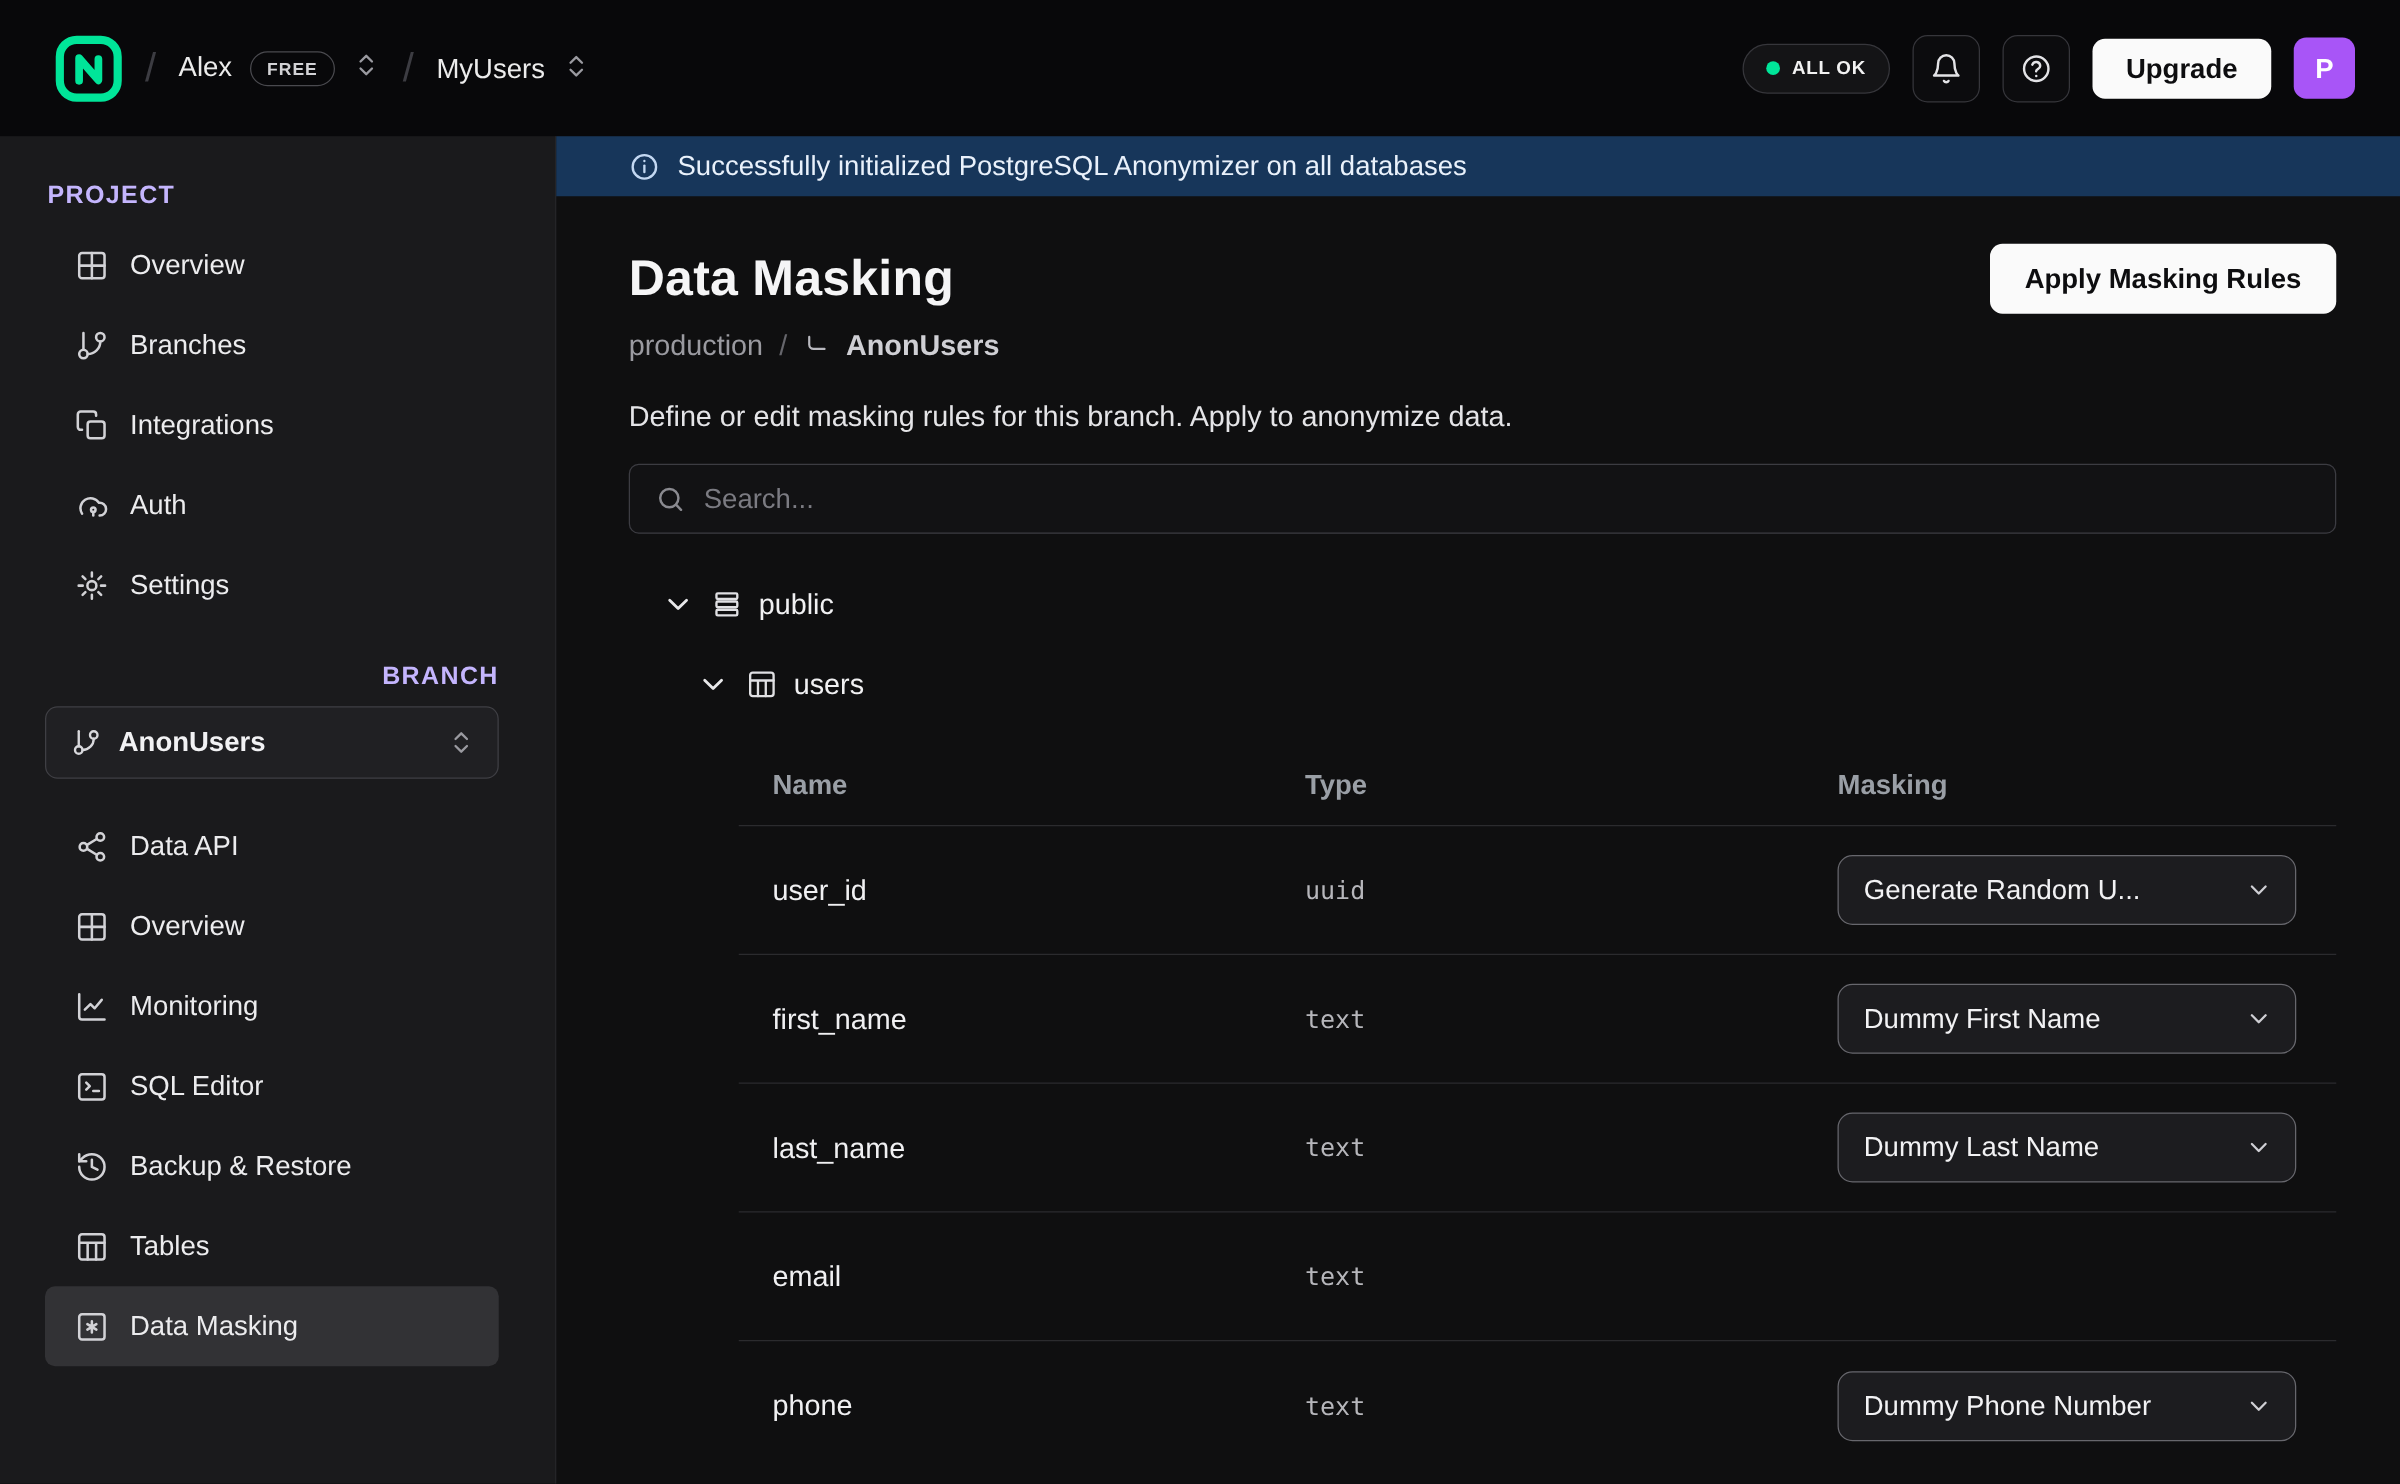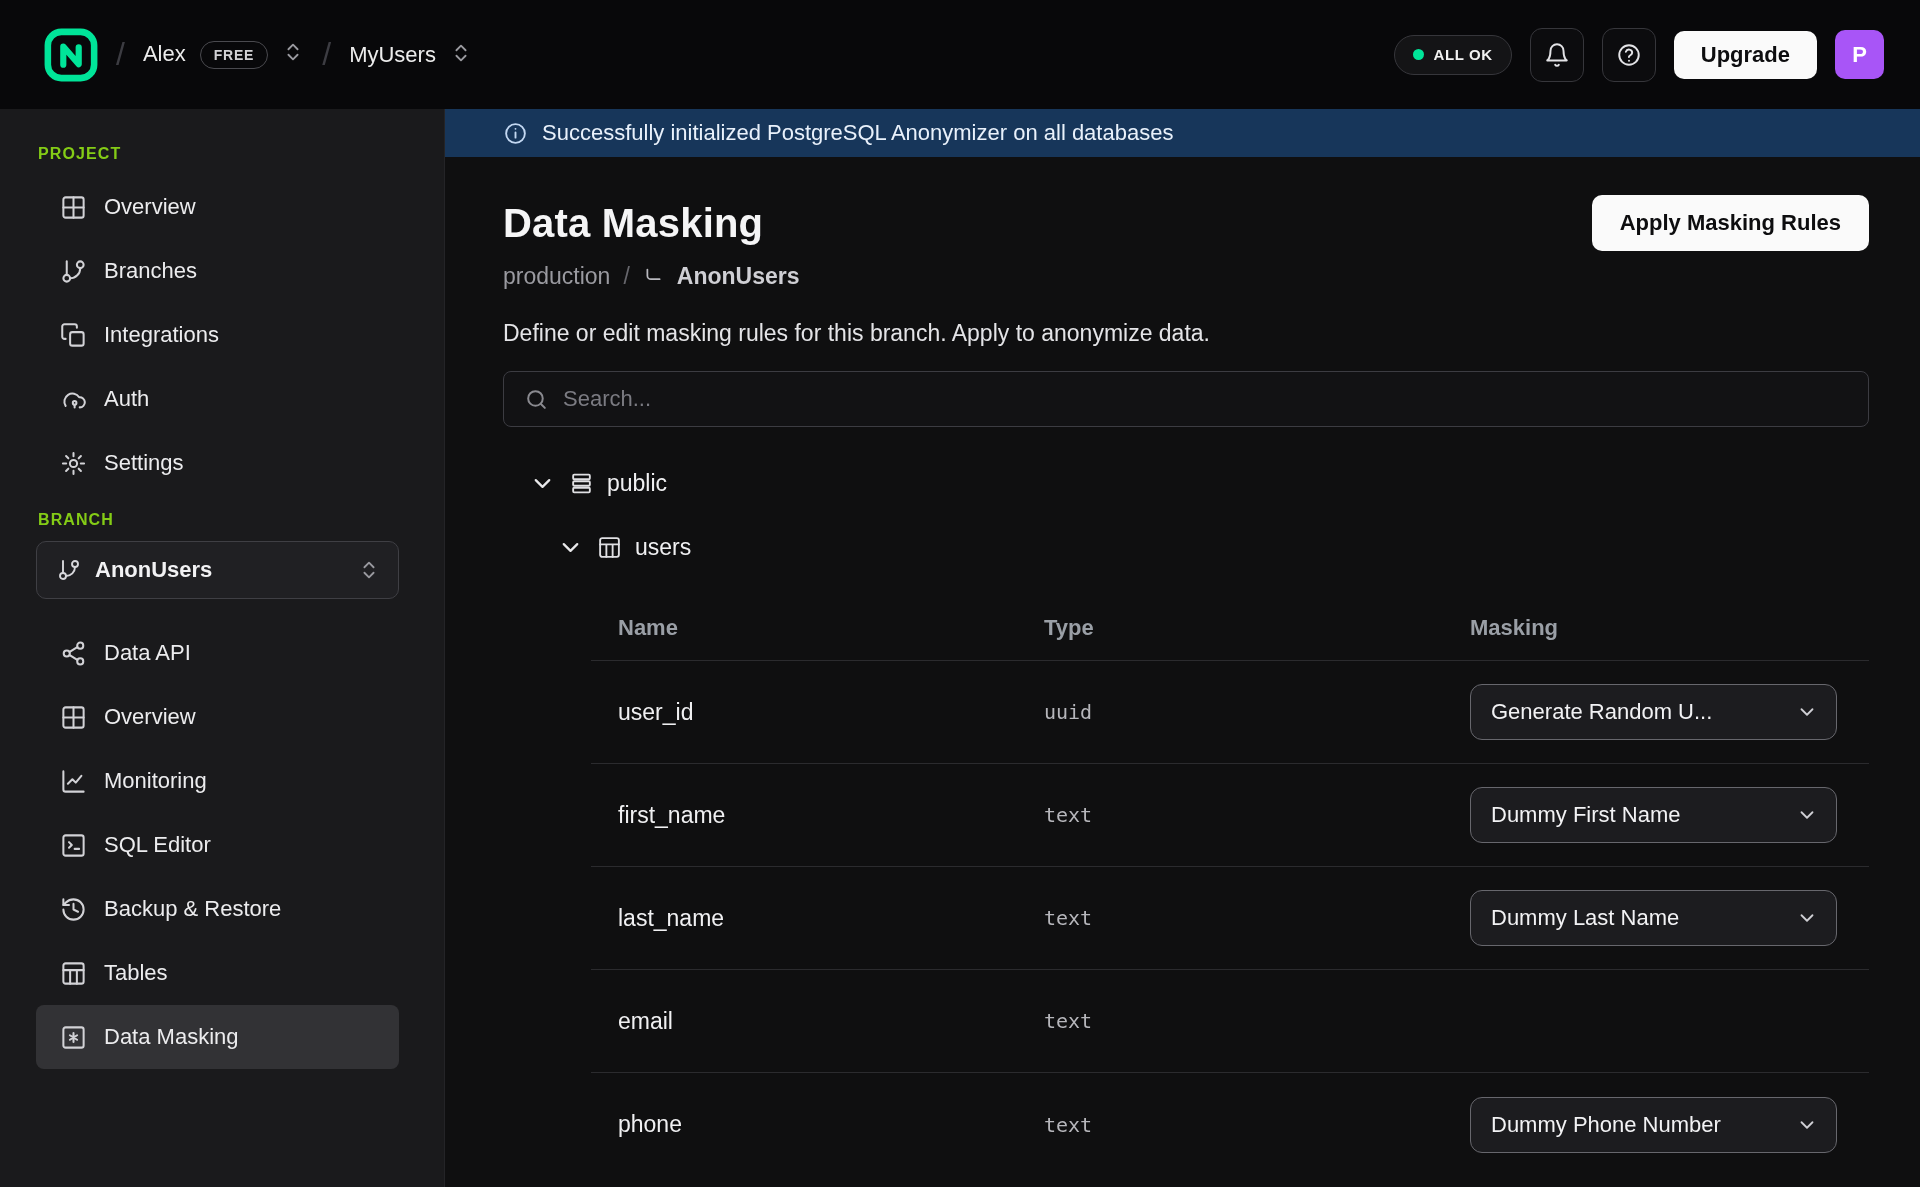--- a/index.html
+++ b/index.html
@@ -81,38 +81,38 @@
 
   
   .sidebar {
     width: 445px;
     background: #1a1a1c;
     border-right: 1px solid #242427;
     padding: 30px 45px 0 36px;
     flex-shrink: 0;
   }
   .side-label {
-    color: #84cc16;
-    font-size: 16px;
+    color: #c4b5fd;
+    font-size: 20px;
     font-weight: 600;
     letter-spacing: 1.1px;
     margin: 6px 0 12px 2px;
   }
   .side-item {
     display: flex; align-items: center; gap: 17px;
     height: 64px;
     padding: 0 0 0 24px;
     border-radius: 8px;
     font-size: 22px;
     color: #ececee;
     cursor: pointer;
   }
   .side-item .s-icon { color: #d2d2d6; flex-shrink: 0; }
   .side-item.active { background: #323235; }
-  .branch-label { margin-top: 16px; }
+  .branch-label { margin-top: 30px; text-align: right; }
   .branch-select {
     margin: 4px 0 22px 0;
     height: 58px;
     border: 1px solid #3f3f44;
     border-radius: 10px;
     background: #202023;
     display: flex; align-items: center; gap: 14px;
     padding: 0 18px 0 20px;
     cursor: pointer;
   }

